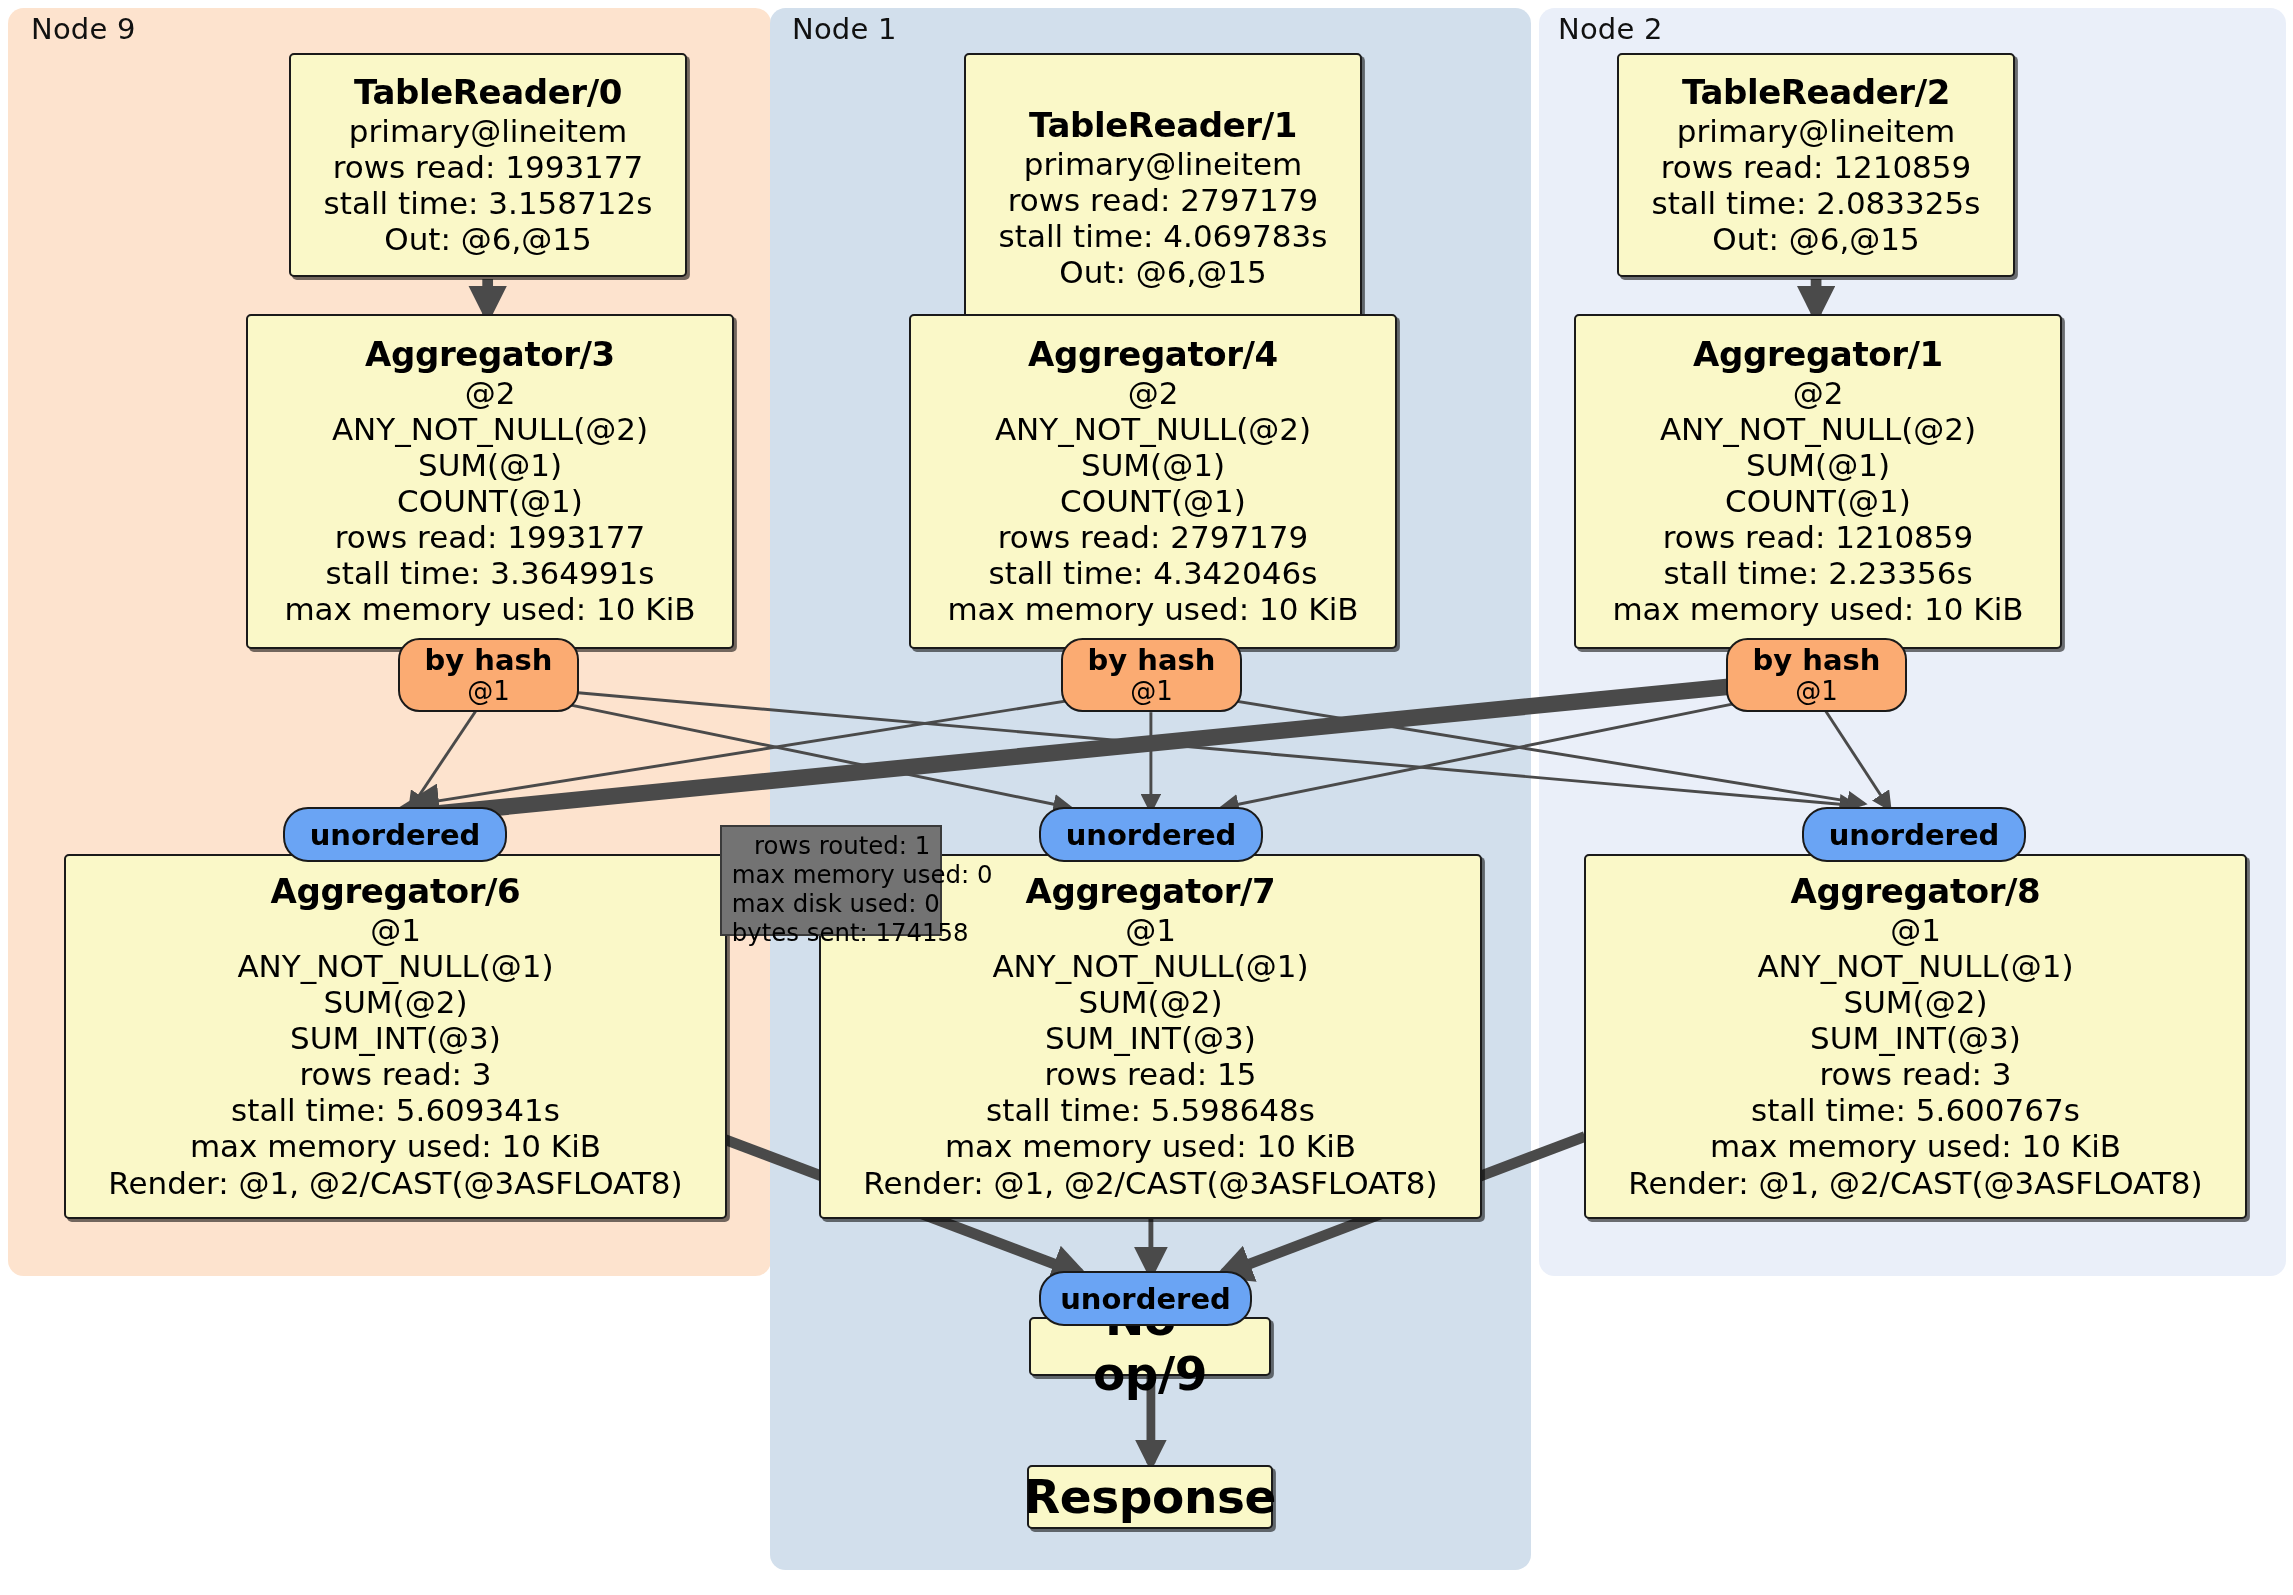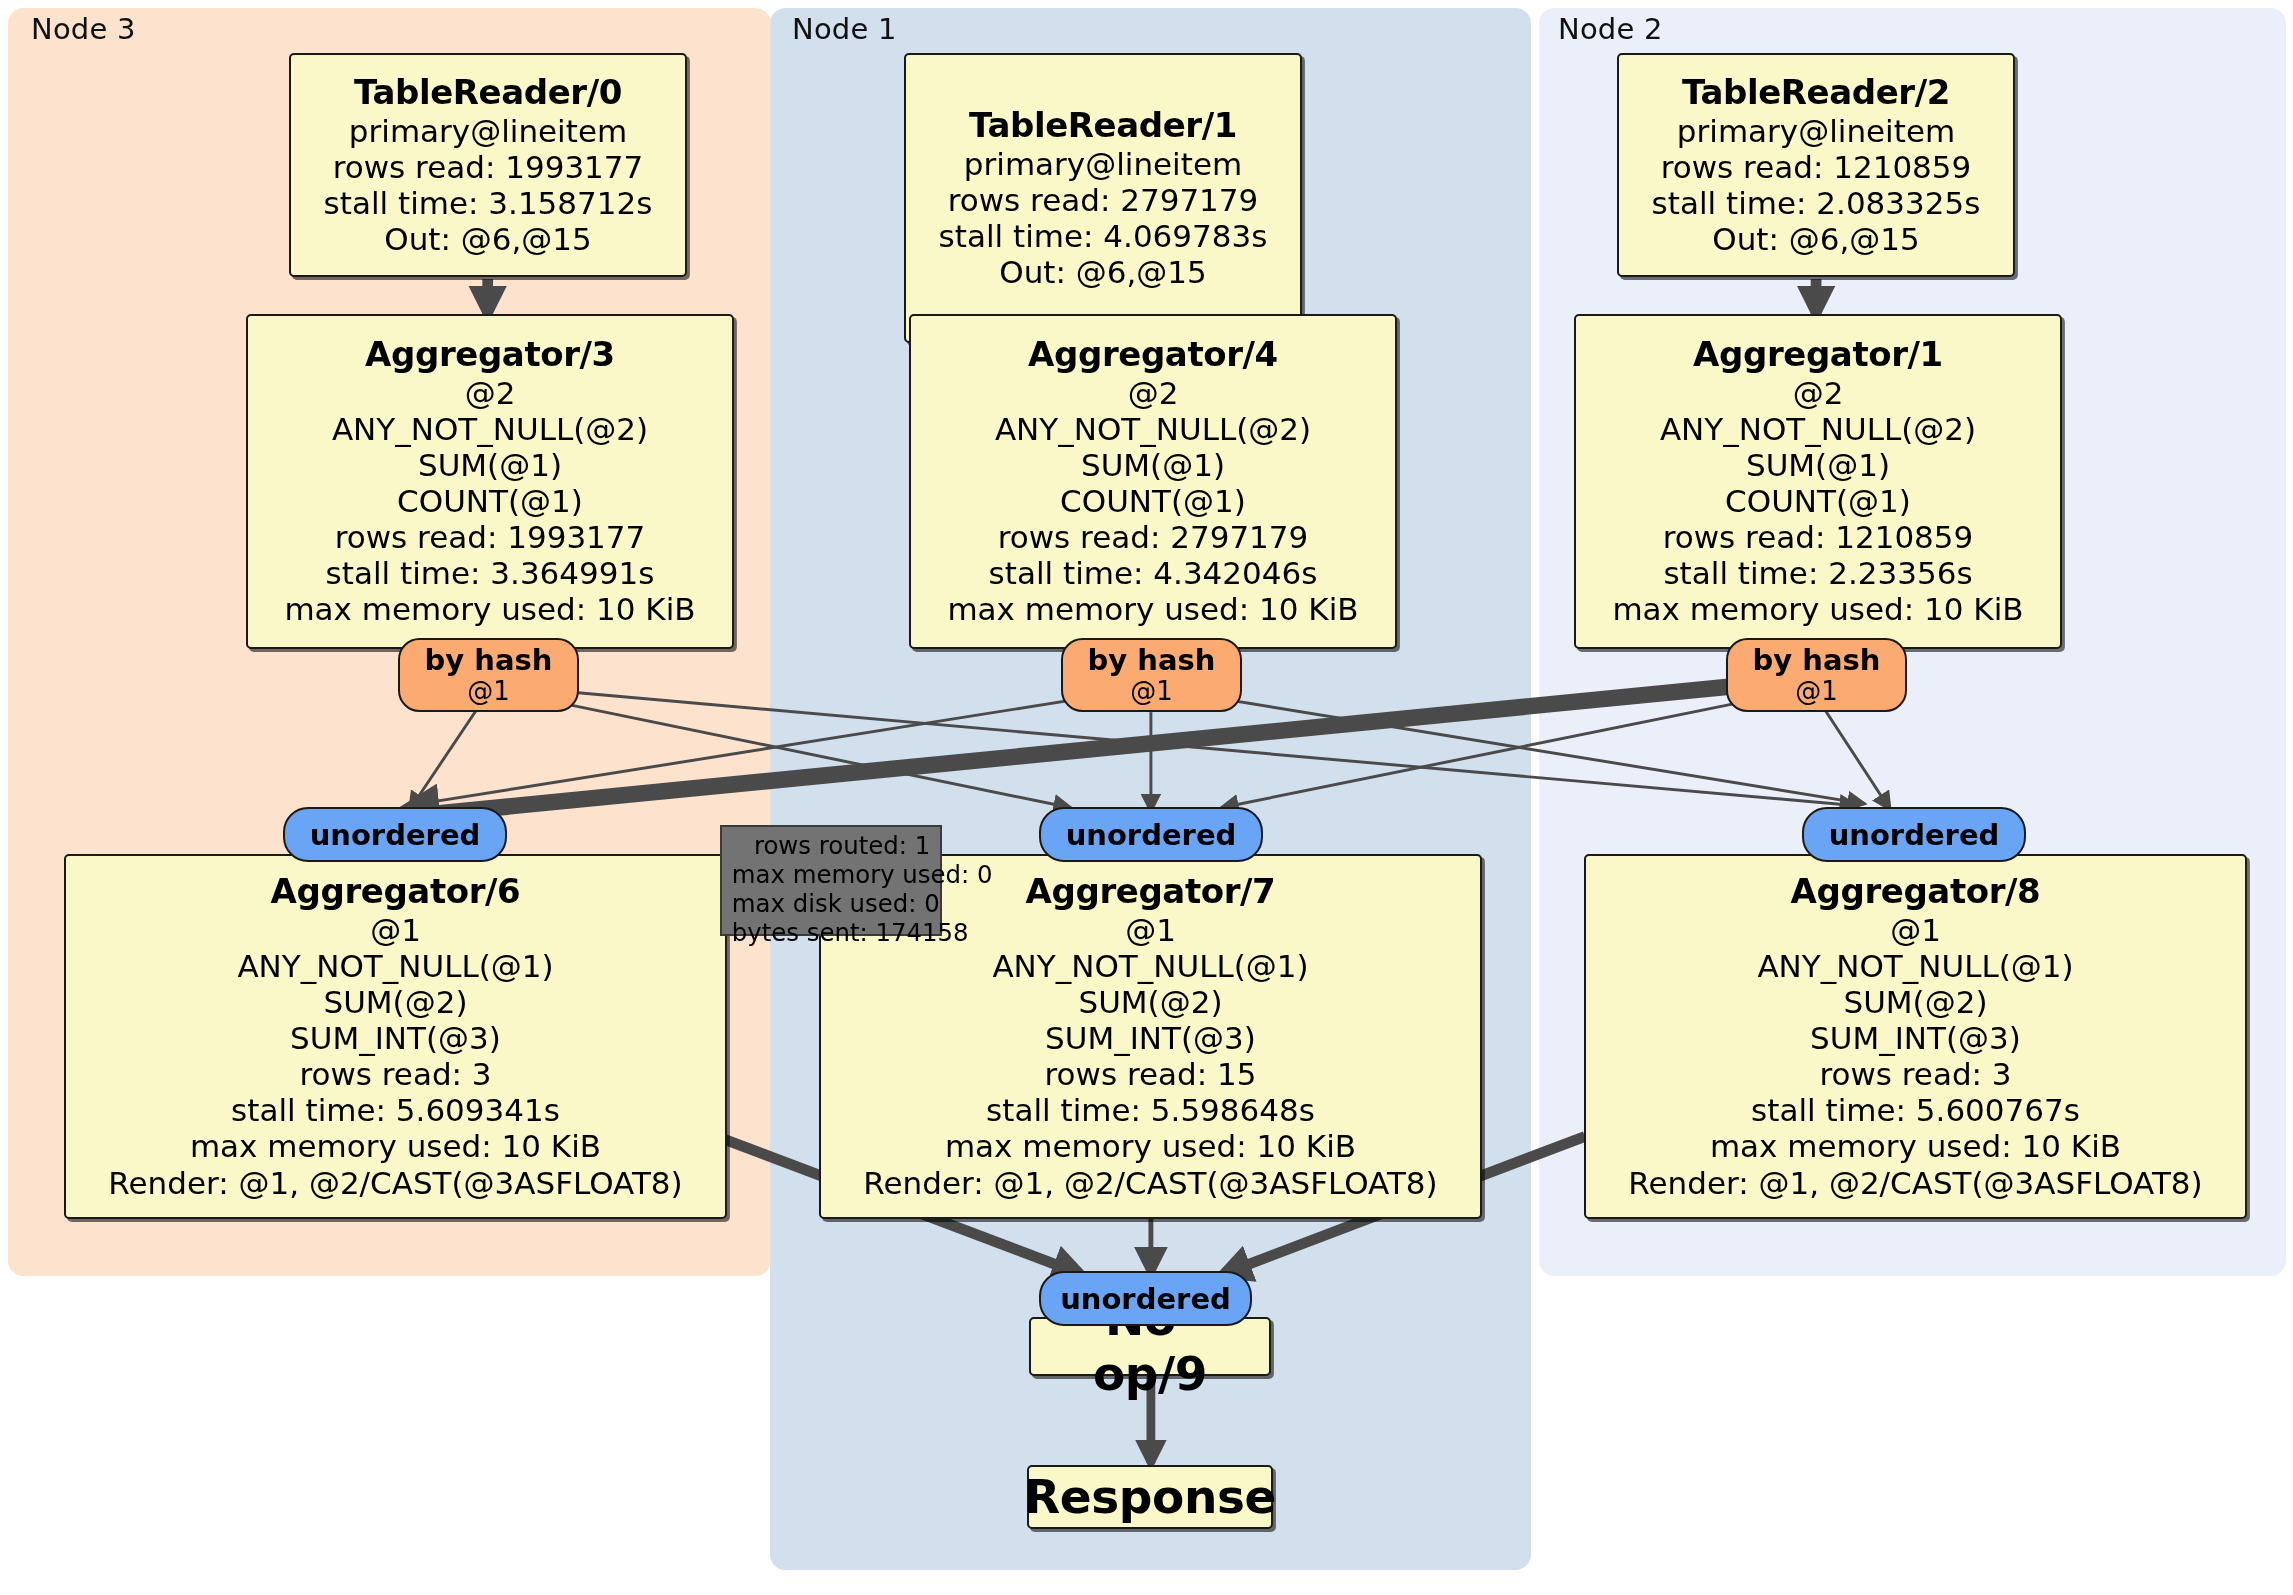--- a/index.html
+++ b/index.html
@@ -42,21 +42,21 @@
 </style>
 </head>
 <body>
 
 <div id="canvas">
 
   <div class="cluster" style="left:7.8px;top:7.8px;width:763px;height:1268px;background:#FDE3CE;"></div>
   <div class="cluster" style="left:770px;top:7.8px;width:761px;height:1562px;background:#D2DFEC;"></div>
   <div class="cluster" style="left:1539px;top:7.8px;width:747px;height:1268px;background:#EAEFF9;"></div>
 
-  <div class="cluster-label" style="left:31px;top:11.7px;">Node 3</div>
+  <div class="cluster-label" style="left:31px;top:11.7px;">Node 9</div>
   <div class="cluster-label" style="left:792px;top:11.7px;">Node 1</div>
   <div class="cluster-label" style="left:1558px;top:11.7px;">Node 2</div>
 
   <svg id="edges" viewBox="0 0 2352 1636" xmlns="http://www.w3.org/2000/svg">
     <defs>
       <marker id="ah" viewBox="0 0 10 10" refX="8.6" refY="5" markerWidth="5.2" markerHeight="5.2" orient="auto-start-reverse">
         <path d="M 0 0 L 10 5 L 0 10 z" fill="#4A4A4A"></path>
       </marker>
       <marker id="ahThin" viewBox="0 0 10 10" refX="8.6" refY="5" markerWidth="7" markerHeight="7" orient="auto-start-reverse">
         <path d="M 0 0 L 10 5 L 0 10 z" fill="#4A4A4A"></path>
@@ -90,21 +90,21 @@
   </svg>
 
   <div class="proc" style="left:289px;top:53px;width:398px;height:224px;">
     <div class="title">TableReader/0</div>
     <div class="line">primary@lineitem</div>
     <div class="line">rows read: 1993177</div>
     <div class="line">stall time: 3.158712s</div>
     <div class="line">Out: @6,@15</div>
   </div>
 
-  <div class="proc" style="left:904px;top:53px;width:398px;height:290px;">
+  <div class="proc" style="left:964px;top:53px;width:398px;height:290px;">
     <div class="title">TableReader/1</div>
     <div class="line">primary@lineitem</div>
     <div class="line">rows read: 2797179</div>
     <div class="line">stall time: 4.069783s</div>
     <div class="line">Out: @6,@15</div>
   </div>
 
   <div class="proc" style="left:1617px;top:53px;width:398px;height:224px;align-items:center;">
     <div class="title">TableReader/2</div>
     <div class="line">primary@lineitem</div>

